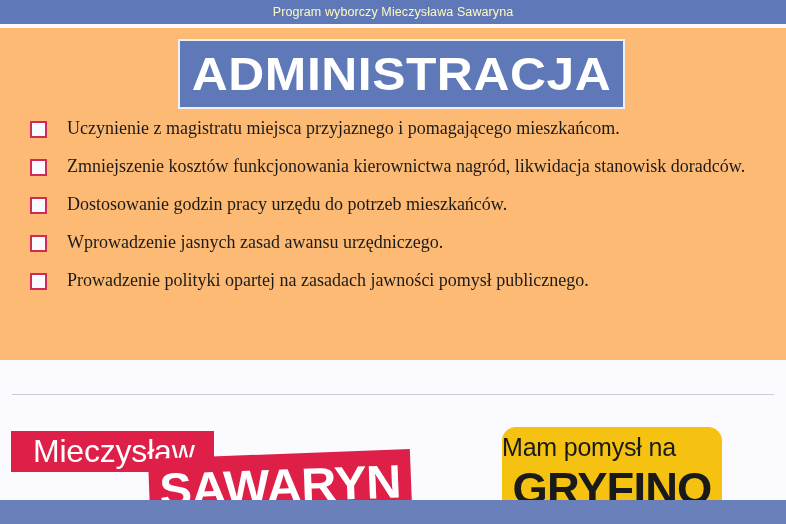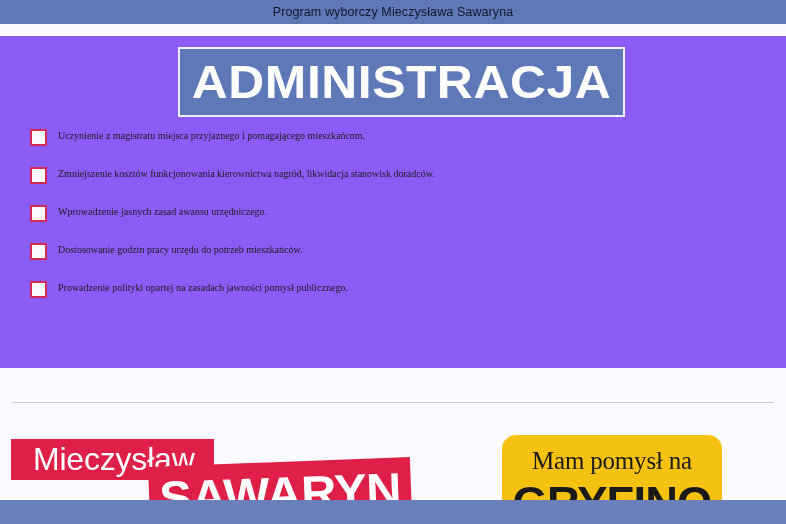--- a/index.html
+++ b/index.html
@@ -21,34 +21,34 @@
     overflow: hidden;
   }
   
   .top-bar {
     position: absolute;
     left: 0;
     top: 0;
     width: 786px;
     height: 24px;
     background: #5f79b8;
-    color: #0f172a;
+    color: #fef9c3;
     font-size: 12.5px;
     line-height: 24px;
     text-align: center;
     letter-spacing: 0.1px;
   }
   
   .card {
     position: absolute;
     left: 0;
-    top: 36px;
+    top: 28px;
     width: 786px;
     height: 332px;
-    background: #8b5cf6;
+    background: #fdba74;
   }
   
   .title-banner {
     position: absolute;
     left: 180px;
     top: 13px;
     width: 443px;
     height: 66px;
     background: #5f79b8;
     box-shadow: 0 0 0 2px #eef0f8;
@@ -81,22 +81,22 @@
   .checkbox {
     flex: 0 0 auto;
     width: 13px;
     height: 13px;
     margin-top: 1px;
     border: 2px solid #cf2b55;
     background: #fafaff;
     box-sizing: content-box;
   }
   .check-label {
-    margin-left: 11px;
-    font-size: 10px;
+    margin-left: 20px;
+    font-size: 18px;
     line-height: 16px;
     color: #1b1b1b;
     font-family: "Liberation Serif", serif;
     white-space: nowrap;
   }
   
   .divider {
     position: absolute;
     left: 12px;
     top: 366px;
@@ -149,26 +149,25 @@
     position: absolute;
     left: 502px;
     top: 399px;
     width: 220px;
     height: 98px;
     background: #f5c211;
     border-radius: 14px;
   }
   .bubble-line1 {
     display: block;
-    text-align: center;
     color: #1a1a1a;
     font-size: 25px;
     line-height: 34px;
-    padding-top: 9px;
-    font-family: Liberation Serif, serif;
+    padding-top: 3px;
+    font-family: Liberation Sans, sans-serif;
     letter-spacing: -0.2px;
   }
   .bubble-line2 {
     display: block;
     text-align: center;
     color: #1a1a1a;
     font-size: 44px;
     line-height: 50px;
     font-weight: bold;
     font-family: "Liberation Sans", sans-serif;
@@ -217,26 +216,26 @@
       </div>
 
       <div class="check-row">
         <span class="checkbox"></span>
         <span class="check-label">Zmniejszenie kosztów funkcjonowania kierownictwa nagród, likwidacja stanowisk doradców.</span>
       </div>
 
 
       <div class="check-row">
         <span class="checkbox"></span>
+        <span class="check-label">Dostosowanie godzin pracy urzędu do potrzeb mieszkańców.</span>
+      </div>
+
+      <div class="check-row">
+        <span class="checkbox"></span>
         <span class="check-label">Wprowadzenie jasnych zasad awansu urzędniczego.</span>
-      </div>
-
-      <div class="check-row">
-        <span class="checkbox"></span>
-        <span class="check-label">Dostosowanie godzin pracy urzędu do potrzeb mieszkańców.</span>
       </div>
 
       <div class="check-row">
         <span class="checkbox"></span>
         <span class="check-label">Prowadzenie polityki opartej na zasadach jawności pomysł publicznego.</span>
       </div>
 
     </div>
 
     <div class="divider"></div>

